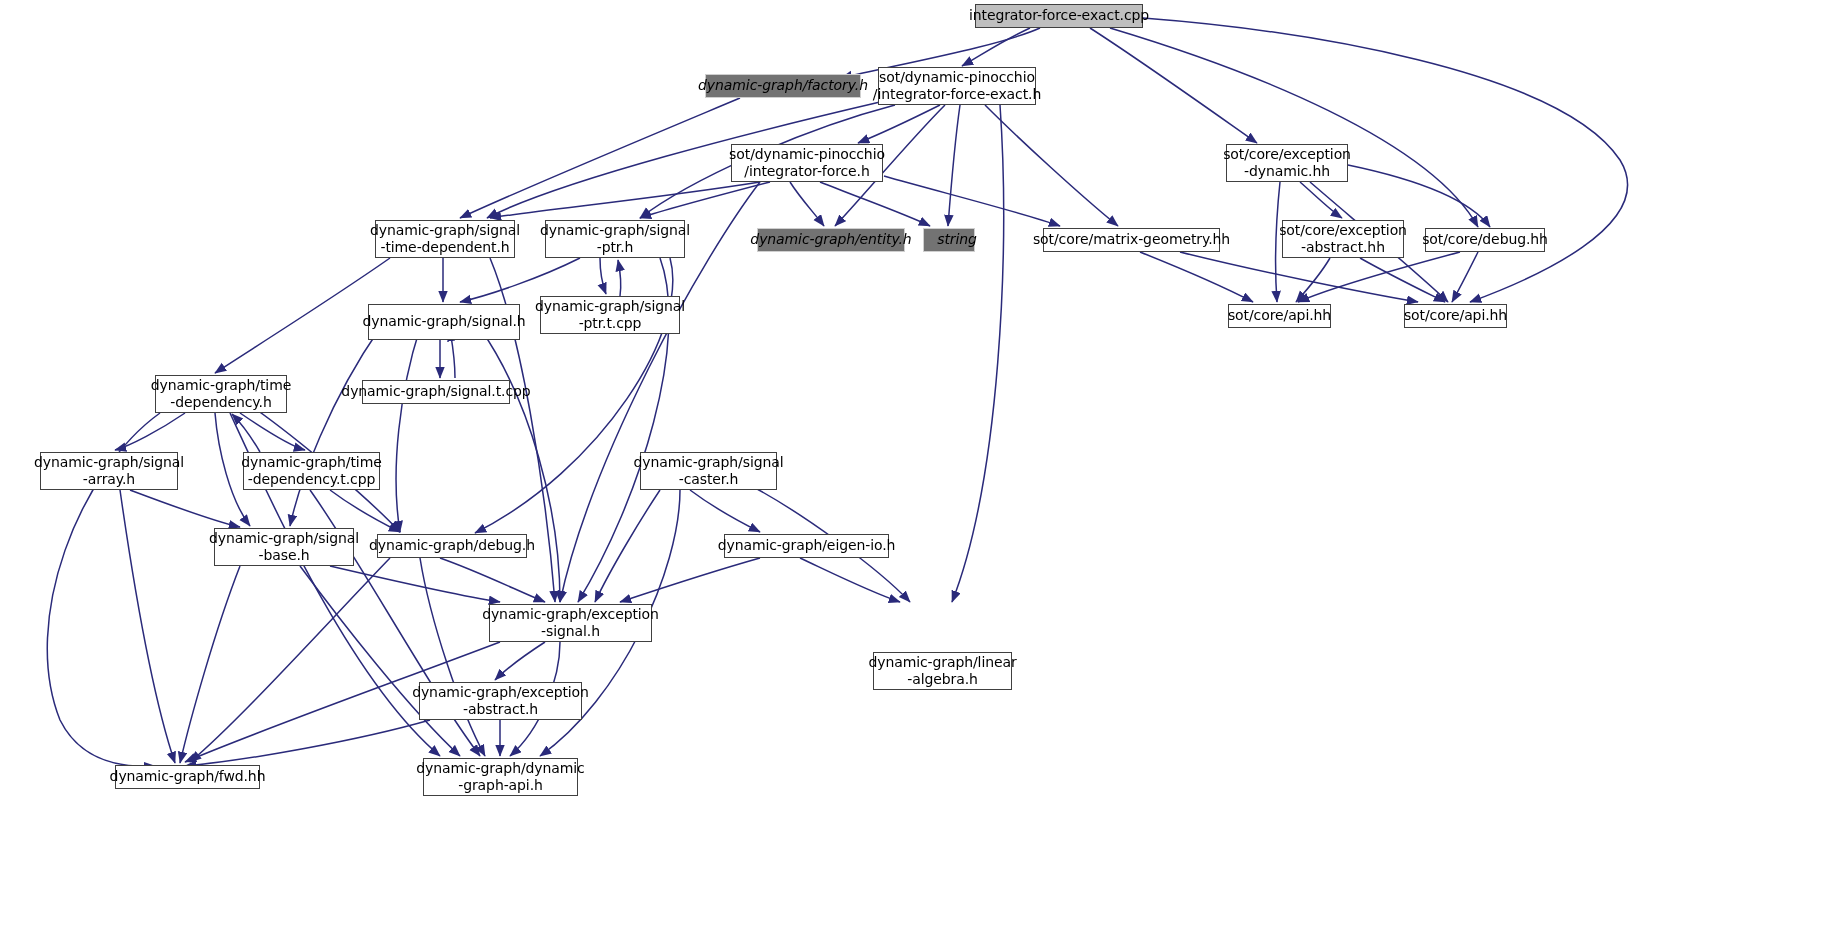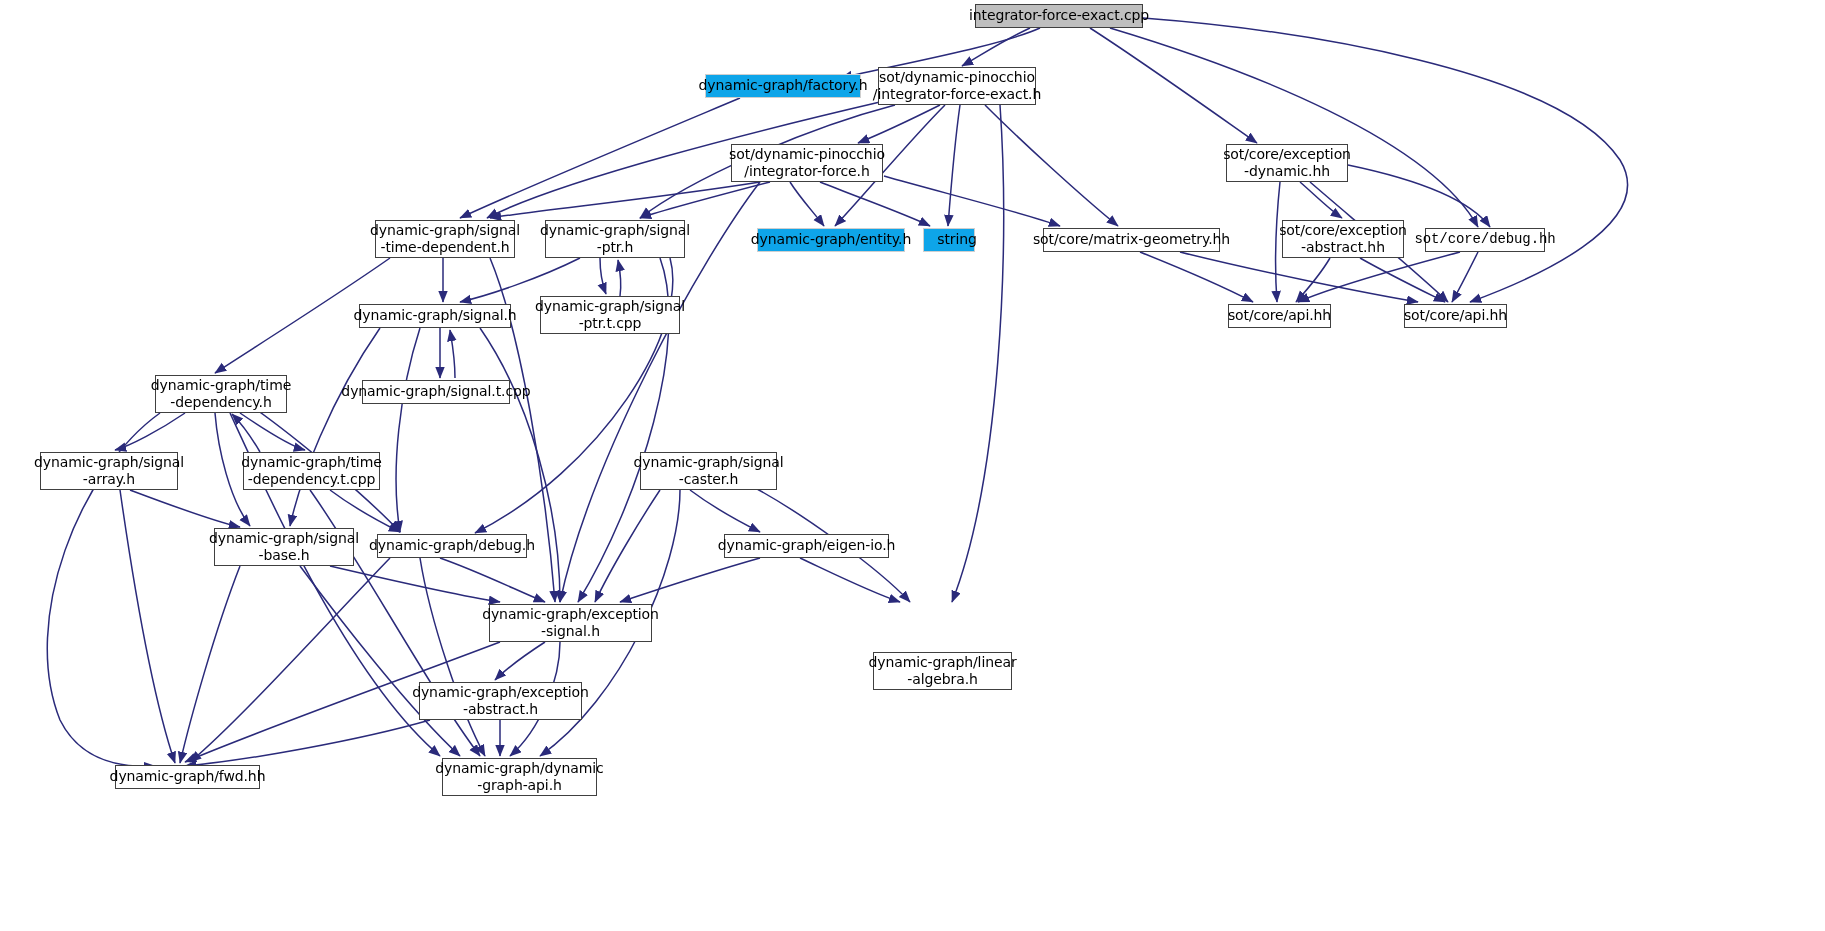--- a/index.html
+++ b/index.html
@@ -39,21 +39,22 @@
     border: 1.6px solid #404040;
     white-space: pre;
     letter-spacing: -0.1px;
   }
   .node.root {
     background: #bfbfbf;
     border: 1.6px solid #404040;
   }
   .node.faint {
     border: 1.4px solid #cfcfcf;
-    background: #0ea5e9;
+    background: #737373;
+    font-style: italic;
   }
   .node-label {
     display: block;
     padding: 0 7px;
   }
 </style>
 </head>
 <body>
 
 <div id="graph-root">
@@ -147,22 +148,22 @@
 -dynamic.hh</span></div>
       <div class="node " style="left: 375px; top: 220px; width: 140px; height: 38px;"><span class="node-label">dynamic-graph/signal
 -time-dependent.h</span></div>
       <div class="node " style="left: 545px; top: 220px; width: 140px; height: 38px;"><span class="node-label">dynamic-graph/signal
 -ptr.h</span></div>
       <div class="node faint" style="left: 757px; top: 228px; width: 148px; height: 24px;"><span class="node-label">dynamic-graph/entity.h</span></div>
       <div class="node faint" style="left: 923px; top: 228px; width: 52px; height: 24px; padding-left: 16px;"><span class="node-label">string</span></div>
       <div class="node " style="left: 1043px; top: 228px; width: 177px; height: 24px;"><span class="node-label">sot/core/matrix-geometry.hh</span></div>
       <div class="node " style="left: 1282px; top: 220px; width: 122px; height: 38px;"><span class="node-label">sot/core/exception
 -abstract.hh</span></div>
-      <div class="node " style="left: 1425px; top: 228px; width: 120px; height: 24px; font-family: Liberation Mono, monospace;"><span class="node-label">sot/core/debug.hh</span></div>
-      <div class="node " style="left: 359px; top: 304px; width: 152px; height: 24px;"><span class="node-label">dynamic-graph/signal.h</span></div>
+      <div class="node " style="left: 1425px; top: 228px; width: 120px; height: 24px;"><span class="node-label">sot/core/debug.hh</span></div>
+      <div class="node " style="left: 368px; top: 304px; width: 152px; height: 36px;"><span class="node-label">dynamic-graph/signal.h</span></div>
       <div class="node " style="left: 540px; top: 296px; width: 140px; height: 38px;"><span class="node-label">dynamic-graph/signal
 -ptr.t.cpp</span></div>
       <div class="node " style="left: 1228px; top: 304px; width: 103px; height: 24px;"><span class="node-label">sot/core/api.hh</span></div>
       <div class="node " style="left: 1404px; top: 304px; width: 103px; height: 24px;"><span class="node-label">sot/core/api.hh</span></div>
       <div class="node " style="left: 155px; top: 375px; width: 132px; height: 38px;"><span class="node-label">dynamic-graph/time
 -dependency.h</span></div>
       <div class="node " style="left: 362px; top: 380px; width: 148px; height: 24px;"><span class="node-label">dynamic-graph/signal.t.cpp</span></div>
       <div class="node " style="left: 40px; top: 452px; width: 138px; height: 38px;"><span class="node-label">dynamic-graph/signal
 -array.h</span></div>
       <div class="node " style="left: 243px; top: 452px; width: 137px; height: 38px;"><span class="node-label">dynamic-graph/time
@@ -173,16 +174,16 @@
 -base.h</span></div>
       <div class="node " style="left: 377px; top: 534px; width: 150px; height: 24px;"><span class="node-label">dynamic-graph/debug.h</span></div>
       <div class="node " style="left: 724px; top: 534px; width: 165px; height: 24px;"><span class="node-label">dynamic-graph/eigen-io.h</span></div>
       <div class="node " style="left: 489px; top: 604px; width: 163px; height: 38px;"><span class="node-label">dynamic-graph/exception
 -signal.h</span></div>
       <div class="node " style="left: 873px; top: 604px; width: 139px; height: 38px; margin-top: 48px;"><span class="node-label">dynamic-graph/linear
 -algebra.h</span></div>
       <div class="node " style="left: 419px; top: 682px; width: 163px; height: 38px;"><span class="node-label">dynamic-graph/exception
 -abstract.h</span></div>
       <div class="node " style="left: 115px; top: 765px; width: 145px; height: 24px;"><span class="node-label">dynamic-graph/fwd.hh</span></div>
-      <div class="node " style="left: 442px; top: 758px; width: 155px; height: 38px;"><span class="node-label">dynamic-graph/dynamic
+      <div class="node " style="left: 423px; top: 758px; width: 155px; height: 38px;"><span class="node-label">dynamic-graph/dynamic
 -graph-api.h</span></div>
     </div>
 </div>
 
 </body></html>

